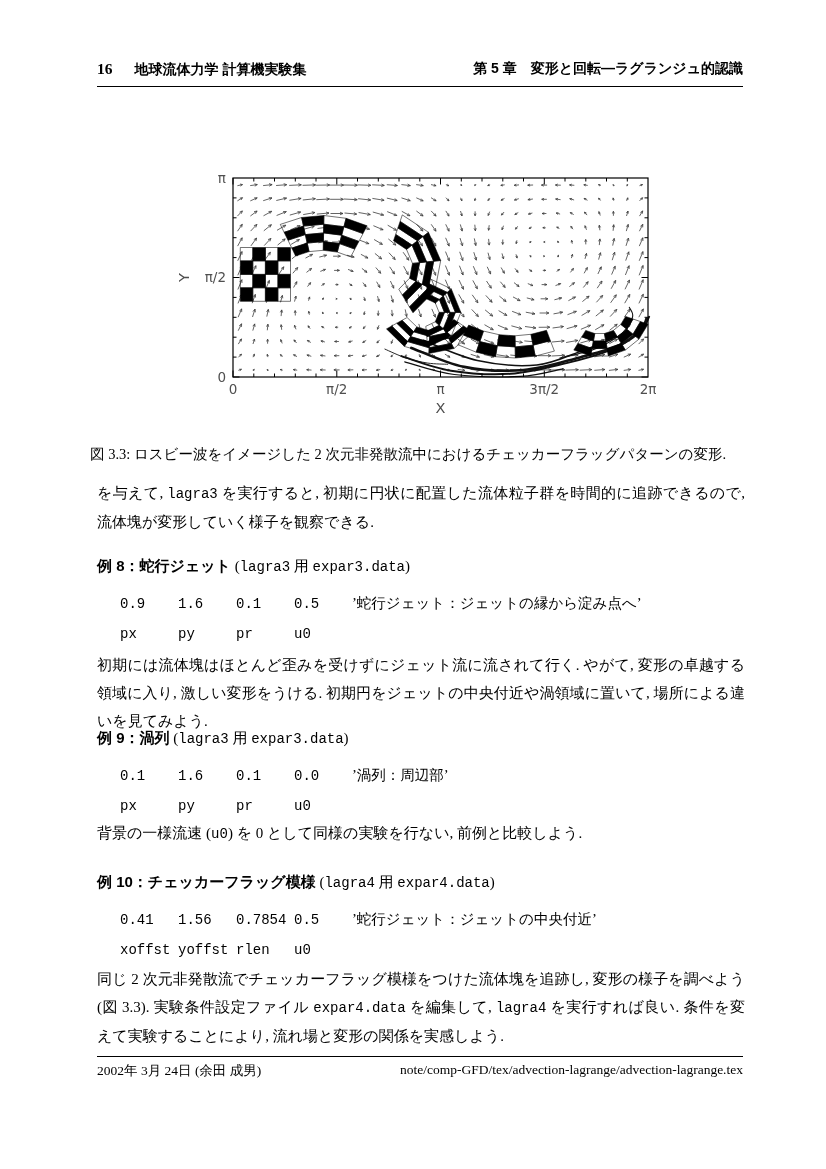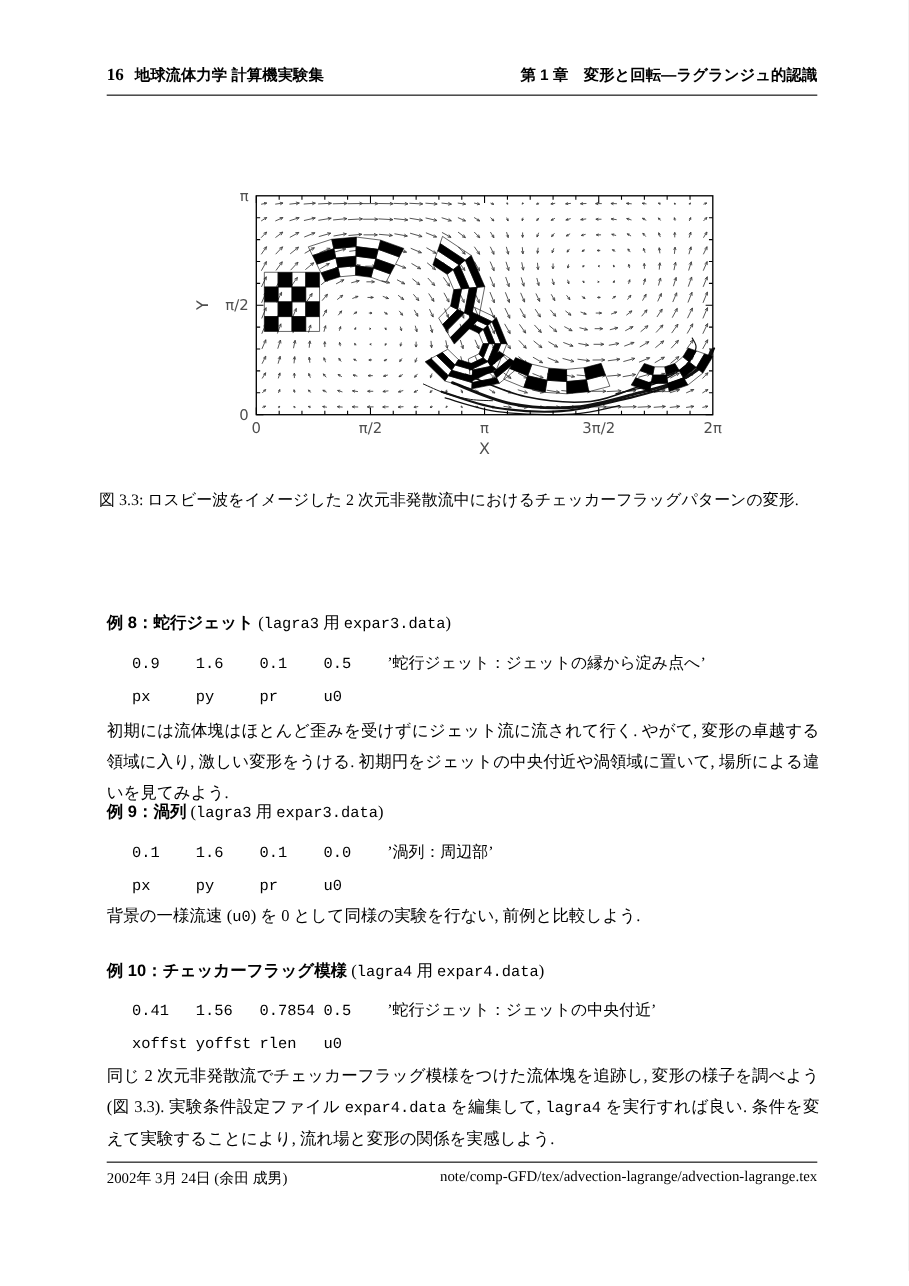--- a/index.html
+++ b/index.html
@@ -2,21 +2,21 @@
 <html><head>
 <meta charset="utf-8">
 <style>
   html,body{margin:0;padding:0;background:#e8e8e8;}
   .page{position:relative;width:826px;height:1169px;background:#ffffff;margin:0 auto;
         font-family:"Liberation Serif","DejaVu Serif",serif;color:#000;overflow:hidden;}
   .abs{position:absolute;}
   
   .header{left:97px;top:60px;width:646px;height:26px;border-bottom:1.6px solid #000;
           display:flex;justify-content:space-between;align-items:flex-start;}
-  .hleft{display:flex;gap:10px;align-items:baseline;}
+  .hleft{display:flex;gap:22px;align-items:baseline;}
   .pagenum{font-weight:700;font-size:15.5px;}
   .htitle{font-weight:700;font-size:14px;font-family:"Liberation Sans","DejaVu Sans",sans-serif;}
   
   .figwrap{left:175px;top:150px;width:492px;height:278px;}
   .caption{left:90px;top:445px;width:660px;text-align:left;font-size:14.5px;}
   
   .body{left:97px;width:648px;font-size:15px;line-height:28px;text-align:justify;margin:0;}
   .exh{left:97px;font-size:15px;}
   .exh .bold{font-weight:700;font-family:"Liberation Sans","DejaVu Sans",sans-serif;}
   .tt{font-family:"Liberation Mono","DejaVu Sans Mono",monospace;font-size:14px;}
@@ -31,21 +31,21 @@
 </head>
 <body>
 
 <div class="page">
 
   <div class="abs header">
     <span class="hleft">
       <span class="pagenum">16</span>
       <span class="htitle">地球流体力学 計算機実験集</span>
     </span>
-    <span class="htitle">第 1 章　変形と回転—ラグランジュ的認識</span>
+    <span class="htitle">第 5 章　変形と回転—ラグランジュ的認識</span>
   </div>
 
   <div class="abs figwrap">
     <svg width="492" height="278" viewBox="0 0 492 278" xmlns="http://www.w3.org/2000/svg">
         <g>
           <path d="M63.4 220.4L66.5 219.3M64.9 220.8L66.5 219.3L64.3 219.2M78.2 220.4L79.3 219.4M78.6 221.0L79.3 219.4L77.7 220.0M93.0 220.4L92.2 219.4M93.7 220.2L92.2 219.4L92.6 221.0M107.6 220.3L105.2 219.5M107.2 219.3L105.2 219.5L106.6 220.8M122.2 220.2L118.3 219.6M120.5 219.0L118.3 219.6L120.2 220.8M136.5 220.1L131.7 219.7M134.0 218.9L131.7 219.7L133.8 220.9M150.6 220.0L145.2 219.8M147.6 218.8L145.2 219.8L147.5 220.9M164.6 219.9L158.9 219.9M161.3 218.8L158.9 219.9L161.3 221.0M178.3 219.8L172.9 220.0M175.2 218.8L172.9 220.0L175.3 221.0M191.8 219.7L187.0 220.1M189.2 218.9L187.0 220.1L189.3 220.9M205.2 219.6L201.3 220.2M203.2 219.0L201.3 220.2L203.5 220.8M218.3 219.5L215.9 220.3M217.3 219.0L215.9 220.3L217.8 220.5M231.3 219.4L230.5 220.4M231.0 218.8L230.5 220.4L232.0 219.6M244.2 219.4L245.3 220.4M243.7 219.8L245.3 220.4L244.6 218.8M257.0 219.3L260.1 220.4M258.0 220.6L260.1 220.4L258.6 219.0M269.9 219.3L275.0 220.4M272.5 221.0L275.0 220.4L272.9 218.9M282.7 219.4L289.8 220.4M286.9 221.2L289.8 220.4L287.3 218.8M295.6 219.4L304.6 220.4M301.5 221.4L304.6 220.4L301.8 218.8M308.6 219.5L319.2 220.3M316.2 221.4L319.2 220.3L316.4 218.8M321.7 219.6L333.8 220.2M330.8 221.4L333.8 220.2L330.9 218.8M335.1 219.7L348.1 220.1M345.1 221.3L348.1 220.1L345.2 218.7M348.6 219.8L362.2 220.0M359.3 221.3L362.2 220.0L359.3 218.7M362.3 219.9L376.2 219.9M373.3 221.2L376.2 219.9L373.3 218.6M376.3 220.0L389.9 219.8M387.0 221.1L389.9 219.8L387.0 218.5M390.4 220.1L403.4 219.7M400.6 221.1L403.4 219.7L400.5 218.5M404.7 220.2L416.8 219.6M413.9 221.0L416.8 219.6L413.8 218.4M419.3 220.3L429.9 219.5M427.1 221.0L429.9 219.5L426.9 218.4M433.9 220.4L442.9 219.4M440.1 221.0L442.9 219.4L439.9 218.4M448.7 220.4L455.8 219.4M453.3 221.0L455.8 219.4L452.9 218.6M463.5 220.4L468.6 219.3M466.6 220.9L468.6 219.3L466.1 218.8M63.4 207.3L66.5 204.1M65.7 206.3L66.5 204.1L64.3 205.0M78.1 207.2L79.4 204.1M79.5 206.3L79.4 204.1L77.8 205.6M92.9 207.1L92.3 204.3M93.5 205.9L92.3 204.3L91.9 206.2M107.5 206.9L105.4 204.5M107.3 205.4L105.4 204.5L106.0 206.5M122.0 206.6L118.5 204.7M120.8 204.9L118.5 204.7L119.9 206.5M136.3 206.3L131.9 205.0M134.3 204.7L131.9 205.0L133.7 206.6M150.4 206.0L145.4 205.3M147.8 204.6L145.4 205.3L147.6 206.7M164.3 205.7L159.2 205.7M161.5 204.6L159.2 205.7L161.5 206.7M178.1 205.3L173.1 206.0M175.2 204.7L173.1 206.0L175.5 206.7M191.6 205.0L187.2 206.3M189.0 204.8L187.2 206.3L189.6 206.6M205.0 204.7L201.5 206.6M202.9 204.8L201.5 206.6L203.8 206.4M218.1 204.5L216.0 206.9M216.6 204.9L216.0 206.9L217.9 206.0M231.2 204.3L230.6 207.1M230.2 205.1L230.6 207.1L231.8 205.4M244.1 204.1L245.4 207.2M243.8 205.7L245.4 207.2L245.5 205.1M257.0 204.1L260.1 207.3M257.9 206.4L260.1 207.3L259.3 205.0M269.9 204.1L275.0 207.3M272.3 206.9L275.0 207.3L273.5 205.0M282.8 204.1L289.7 207.2M286.7 207.2L289.7 207.2L287.7 204.9M295.7 204.3L304.5 207.1M301.3 207.4L304.5 207.1L302.1 204.9M308.8 204.5L319.1 206.9M315.9 207.5L319.1 206.9L316.5 204.9M321.9 204.7L333.6 206.6M330.5 207.4L333.6 206.6L330.9 204.9M335.3 205.0L347.9 206.3M344.8 207.3L347.9 206.3L345.1 204.7M348.8 205.3L362.0 206.0M359.0 207.2L362.0 206.0L359.2 204.6M362.6 205.7L375.9 205.7M373.0 207.0L375.9 205.7L373.0 204.4M376.5 206.0L389.7 205.3M386.8 206.8L389.7 205.3L386.7 204.2M390.6 206.3L403.2 205.0M400.4 206.6L403.2 205.0L400.2 204.0M404.9 206.6L416.6 204.7M413.9 206.5L416.6 204.7L413.5 203.9M419.4 206.9L429.7 204.5M427.2 206.4L429.7 204.5L426.6 203.9M434.0 207.1L442.8 204.3M440.4 206.4L442.8 204.3L439.6 203.9M448.8 207.2L455.7 204.1M453.7 206.4L455.7 204.1L452.7 204.1M463.5 207.3L468.6 204.1M467.1 206.3L468.6 204.1L465.9 204.5M63.3 194.1L66.5 188.9M66.2 191.6L66.5 188.9L64.3 190.4M78.0 194.0L79.5 189.0M79.8 191.5L79.5 189.0L77.8 190.9M92.6 193.7L92.6 189.2M93.6 191.4L92.6 189.2L91.6 191.4M107.2 193.4L105.7 189.5M107.3 191.2L105.7 189.5L105.5 191.8M121.6 193.0L118.9 189.9M121.0 190.9L118.9 189.9L119.6 192.1M135.8 192.5L132.3 190.4M134.6 190.7L132.3 190.4L133.6 192.3M149.9 192.0L145.9 190.9M148.2 190.6L145.9 190.9L147.7 192.4M163.9 191.5L159.6 191.5M161.8 190.5L159.6 191.5L161.8 192.4M177.6 190.9L173.6 192.0M175.4 190.5L173.6 192.0L175.9 192.4M191.2 190.4L187.7 192.5M189.0 190.6L187.7 192.5L189.9 192.2M204.6 189.9L201.9 193.0M202.6 190.8L201.9 193.0L204.0 192.0M217.8 189.5L216.3 193.4M216.2 191.1L216.3 193.4L218.0 191.8M230.9 189.2L230.9 193.7M229.9 191.5L230.9 193.7L231.9 191.6M244.0 189.0L245.5 194.0M243.8 192.0L245.5 194.0L245.8 191.4M257.0 188.9L260.2 194.1M257.9 192.5L260.2 194.1L259.8 191.3M269.9 188.9L274.9 194.1M272.1 192.9L274.9 194.1L273.9 191.3M282.9 189.0L289.6 194.0M286.5 193.3L289.6 194.0L288.0 191.2M296.0 189.2L304.2 193.7M301.0 193.5L304.2 193.7L302.3 191.2M309.1 189.5L318.8 193.4M315.6 193.5L318.8 193.4L316.5 191.1M322.3 189.9L333.2 193.0M330.0 193.5L333.2 193.0L330.7 190.9M335.7 190.4L347.4 192.5M344.3 193.3L347.4 192.5L344.8 190.7M349.3 190.9L361.5 192.0M358.5 193.0L361.5 192.0L358.7 190.5M363.0 191.5L375.5 191.5M372.5 192.8L375.5 191.5L372.5 190.2M377.0 192.0L389.2 190.9M386.4 192.5L389.2 190.9L386.2 189.9M391.1 192.5L402.8 190.4M400.1 192.2L402.8 190.4L399.7 189.6M405.3 193.0L416.2 189.9M413.7 192.0L416.2 189.9L413.0 189.5M419.7 193.4L429.4 189.5M427.2 191.8L429.4 189.5L426.2 189.4M434.3 193.7L442.5 189.2M440.6 191.7L442.5 189.2L439.4 189.5M448.9 194.0L455.6 189.0M454.0 191.8L455.6 189.0L452.5 189.7M463.6 194.1L468.6 188.9M467.6 191.7L468.6 188.9L465.8 190.0M63.2 180.7L66.6 173.8M66.5 176.9L66.6 173.8L64.2 175.8M77.8 180.6L79.7 173.9M80.1 176.8L79.7 173.9L77.8 176.2M92.3 180.3L92.9 174.2M93.7 176.8L92.9 174.2L91.5 176.6M106.7 179.8L106.1 174.7M107.4 176.9L106.1 174.7L105.4 177.1M121.0 179.3L119.5 175.2M121.1 176.9L119.5 175.2L119.3 177.6M135.2 178.7L133.0 175.8M134.9 176.8L133.0 175.8L133.5 178.0M149.3 178.0L146.6 176.5M148.6 176.7L146.6 176.5L147.8 178.2M163.2 177.2L160.3 177.3M162.2 176.4L160.3 177.3L162.2 178.1M176.9 176.5L174.2 178.0M175.5 176.3L174.2 178.0L176.3 177.8M190.5 175.8L188.3 178.7M188.8 176.5L188.3 178.7L190.2 177.7M204.0 175.2L202.5 179.3M202.3 176.9L202.5 179.3L204.1 177.6M217.4 174.7L216.8 179.8M216.0 177.4L216.8 179.8L218.1 177.6M230.6 174.2L231.2 180.3M229.9 177.9L231.2 180.3L232.1 177.7M243.8 173.9L245.7 180.6M243.8 178.3L245.7 180.6L246.1 177.7M256.9 173.8L260.3 180.7M257.9 178.7L260.3 180.7L260.2 177.6M270.0 173.8L274.8 180.7M272.1 179.1L274.8 180.7L274.2 177.6M283.1 173.9L289.4 180.6M286.4 179.3L289.4 180.6L288.3 177.5M296.3 174.2L303.9 180.3M300.8 179.5L303.9 180.3L302.4 177.4M309.5 174.7L318.3 179.8M315.1 179.5L318.3 179.8L316.4 177.2M322.9 175.2L332.6 179.3M329.4 179.4L332.6 179.3L330.4 177.0M336.4 175.8L346.8 178.7M343.7 179.2L346.8 178.7L344.3 176.6M350.0 176.5L360.9 178.0M357.8 178.9L360.9 178.0L358.1 176.3M363.7 177.3L374.8 177.2M371.9 178.6L374.8 177.2L371.9 175.9M377.6 178.0L388.5 176.5M385.8 178.2L388.5 176.5L385.5 175.6M391.7 178.7L402.1 175.8M399.7 177.9L402.1 175.8L399.0 175.3M405.9 179.3L415.6 175.2M413.4 177.5L415.6 175.2L412.4 175.1M420.2 179.8L429.0 174.7M427.1 177.3L429.0 174.7L425.8 175.0M434.6 180.3L442.2 174.2M440.7 177.1L442.2 174.2L439.1 175.0M449.1 180.6L455.4 173.9M454.3 177.0L455.4 173.9L452.4 175.2M463.7 180.7L468.5 173.8M467.9 176.9L468.5 173.8L465.8 175.4M63.1 167.2L66.7 158.9M66.7 162.1L66.7 158.9L64.3 161.1M77.5 167.0L80.0 159.1M80.4 162.3L80.0 159.1L77.9 161.5M91.8 166.6L93.3 159.4M94.0 162.4L93.3 159.4L91.6 161.9M106.1 166.1L106.7 159.9M107.6 162.6L106.7 159.9L105.3 162.3M120.3 165.5L120.2 160.6M121.3 162.8L120.2 160.6L119.2 162.9M134.4 164.7L133.7 161.3M135.0 163.1L133.7 161.3L133.3 163.4M148.4 163.9L147.4 162.2M148.9 163.2L147.4 162.2L147.6 164.0M162.3 163.0L161.2 163.0M162.7 162.4L161.2 163.0L162.7 163.7M176.1 162.2L175.1 163.9M175.3 162.1L175.1 163.9L176.6 162.8M189.8 161.3L189.1 164.7M188.6 162.6L189.1 164.7L190.3 163.0M203.3 160.6L203.2 165.5M202.2 163.2L203.2 165.5L204.3 163.3M216.8 159.9L217.4 166.1M216.0 163.7L217.4 166.1L218.3 163.5M230.2 159.4L231.7 166.6M229.9 164.2L231.7 166.6L232.3 163.7M243.5 159.1L246.0 167.0M243.9 164.6L246.0 167.0L246.4 163.8M256.8 158.9L260.4 167.2M258.0 165.0L260.4 167.2L260.4 164.0M270.1 158.9L274.7 167.2M272.2 165.3L274.7 167.2L274.4 164.0M283.4 159.1L289.1 167.0M286.3 165.4L289.1 167.0L288.5 163.9M296.7 159.4L303.4 166.6M300.5 165.4L303.4 166.6L302.4 163.6M310.1 159.9L317.7 166.1M314.6 165.3L317.7 166.1L316.3 163.3M323.6 160.6L331.9 165.5M328.7 165.1L331.9 165.5L330.1 162.9M337.1 161.3L346.0 164.7M342.8 164.9L346.0 164.7L343.8 162.5M350.8 162.2L360.0 163.9M356.9 164.6L360.0 163.9L357.4 162.1M364.6 163.0L373.9 163.0M371.0 164.3L373.9 163.0L371.0 161.7M378.5 163.9L387.7 162.2M385.1 164.0L387.7 162.2L384.6 161.4M392.5 164.7L401.4 161.3M399.1 163.6L401.4 161.3L398.2 161.2M406.6 165.5L414.9 160.6M413.1 163.2L414.9 160.6L411.7 160.9M420.8 166.1L428.4 159.9M426.9 162.8L428.4 159.9L425.3 160.8M435.1 166.6L441.8 159.4M440.7 162.5L441.8 159.4L438.8 160.7M449.4 167.0L455.1 159.1M454.5 162.2L455.1 159.1L452.3 160.7M463.8 167.2L468.4 158.9M468.1 162.1L468.4 158.9L465.8 160.8M63.0 153.4L66.8 144.2M66.9 147.4L66.8 144.2L64.5 146.4M77.2 153.2L80.3 144.4M80.6 147.6L80.3 144.4L78.1 146.7M91.3 152.8L93.8 144.8M94.2 148.0L93.8 144.8L91.7 147.2M105.5 152.3L107.4 145.4M107.8 148.3L107.4 145.4L105.5 147.7M119.5 151.6L121.0 146.1M121.4 148.7L121.0 146.1L119.3 148.1M133.5 150.7L134.6 146.9M134.9 149.2L134.6 146.9L133.2 148.7M147.5 149.8L148.4 147.9M148.3 149.7L148.4 147.9L147.0 149.1M161.3 148.8L162.2 148.8M160.7 149.5L162.2 148.8L160.7 148.2M175.1 147.9L176.0 149.8M174.6 148.6L176.0 149.8L176.0 147.9M188.9 146.9L190.0 150.7M188.5 149.0L190.0 150.7L190.3 148.5M202.5 146.1L204.0 151.6M202.3 149.5L204.0 151.6L204.4 148.9M216.1 145.4L218.0 152.3M216.1 150.0L218.0 152.3L218.5 149.3M229.7 144.8L232.2 152.8M230.0 150.4L232.2 152.8L232.5 149.7M243.2 144.4L246.3 153.2M244.1 150.9L246.3 153.2L246.6 150.0M256.7 144.2L260.5 153.4M258.2 151.2L260.5 153.4L260.6 150.2M270.2 144.2L274.6 153.4M272.2 151.4L274.6 153.4L274.5 150.2M283.7 144.4L288.8 153.2M286.2 151.4L288.8 153.2L288.5 150.1M297.2 144.8L302.9 152.8M300.2 151.2L302.9 152.8L302.3 149.7M310.8 145.4L317.1 152.3M314.1 151.0L317.1 152.3L316.1 149.2M324.4 146.1L331.1 151.6M328.0 150.7L331.1 151.6L329.7 148.7M338.0 146.9L345.1 150.7M342.0 150.5L345.1 150.7L343.2 148.2M351.8 147.9L359.1 149.8M356.0 150.3L359.1 149.8L356.7 147.9M365.6 148.8L372.9 148.8M370.2 150.1L372.9 148.8L370.2 147.6M379.4 149.8L386.7 147.9M384.3 149.8L386.7 147.9L383.7 147.4M393.4 150.7L400.5 146.9M398.5 149.4L400.5 146.9L397.3 147.2M407.4 151.6L414.1 146.1M412.7 148.9L414.1 146.1L411.0 146.9M421.4 152.3L427.7 145.4M426.7 148.4L427.7 145.4L424.8 146.7M435.6 152.8L441.3 144.8M440.6 147.9L441.3 144.8L438.5 146.4M449.7 153.2L454.8 144.4M454.5 147.6L454.8 144.4L452.2 146.3M463.9 153.4L468.3 144.2M468.2 147.4L468.3 144.2L465.9 146.3M62.9 139.5L66.9 129.7M67.0 132.9L66.9 129.7L64.6 132.0M76.9 139.3L80.6 130.0M80.7 133.2L80.6 130.0L78.3 132.2M90.8 138.8L94.4 130.4M94.4 133.6L94.4 130.4L92.0 132.6M104.7 138.2L108.1 131.0M108.1 134.1L108.1 131.0L105.7 133.1M118.6 137.5L121.9 131.7M121.6 134.6L121.9 131.7L119.6 133.4M132.5 136.6L135.6 132.6M135.0 135.1L135.6 132.6L133.4 133.8M146.4 135.6L149.4 133.6M148.3 135.5L149.4 133.6L147.3 134.0M160.3 134.6L163.2 134.6M161.4 135.4L163.2 134.6L161.4 133.8M174.1 133.6L177.1 135.6M174.9 135.2L177.1 135.6L175.9 133.8M187.9 132.6L191.0 136.6M188.7 135.4L191.0 136.6L190.4 134.2M201.6 131.7L204.9 137.5M202.6 135.8L204.9 137.5L204.6 134.6M215.4 131.0L218.8 138.2M216.4 136.2L218.8 138.2L218.7 135.1M229.1 130.4L232.7 138.8M230.4 136.7L232.7 138.8L232.8 135.6M242.9 130.0L246.6 139.3M244.3 137.0L246.6 139.3L246.7 136.1M256.6 129.7L260.6 139.5M258.3 137.3L260.6 139.5L260.7 136.3M270.3 129.7L274.5 139.5M272.2 137.3L274.5 139.5L274.6 136.3M284.0 130.0L288.5 139.3M286.0 137.2L288.5 139.3L288.4 136.1M297.8 130.4L302.4 138.8M299.9 136.9L302.4 138.8L302.1 135.7M311.5 131.0L316.3 138.2M313.6 136.5L316.3 138.2L315.8 135.1M325.3 131.7L330.2 137.5M327.5 136.2L330.2 137.5L329.4 134.5M339.0 132.6L344.1 136.6M341.4 135.9L344.1 136.6L342.8 134.1M352.8 133.6L358.0 135.6M355.4 135.7L358.0 135.6L356.2 133.8M366.6 134.6L371.9 134.6M369.5 135.6L371.9 134.6L369.5 133.6M380.5 135.6L385.7 133.6M383.8 135.5L385.7 133.6L383.1 133.5M394.4 136.6L399.5 132.6M398.1 135.1L399.5 132.6L396.7 133.3M408.3 137.5L413.2 131.7M412.4 134.7L413.2 131.7L410.5 133.0M422.2 138.2L427.0 131.0M426.5 134.1L427.0 131.0L424.3 132.7M436.1 138.8L440.7 130.4M440.5 133.6L440.7 130.4L438.2 132.3M450.0 139.3L454.5 130.0M454.4 133.2L454.5 130.0L452.0 132.0M464.0 139.5L468.2 129.7M468.2 132.9L468.2 129.7L465.8 131.9M62.8 125.3L67.0 115.5M67.1 118.7L67.0 115.5L64.7 117.7M76.5 125.0L81.0 115.7M80.9 118.9L81.0 115.7L78.5 117.8M90.3 124.6L94.9 116.2M94.6 119.3L94.9 116.2L92.4 118.1M104.0 124.0L108.8 116.8M108.3 119.9L108.8 116.8L106.1 118.5M117.8 123.3L122.7 117.5M121.9 120.5L122.7 117.5L120.0 118.8M131.5 122.4L136.6 118.4M135.3 120.9L136.6 118.4L133.9 119.1M145.3 121.4L150.5 119.4M148.7 121.2L150.5 119.4L147.9 119.3M159.1 120.4L164.4 120.4M162.0 121.4L164.4 120.4L162.0 119.4M173.0 119.4L178.2 121.4M175.6 121.5L178.2 121.4L176.3 119.5M186.9 118.4L192.0 122.4M189.2 121.7L192.0 122.4L190.6 119.9M200.8 117.5L205.7 123.3M203.0 122.0L205.7 123.3L204.9 120.3M214.7 116.8L219.5 124.0M216.8 122.3L219.5 124.0L219.0 120.9M228.6 116.2L233.2 124.6M230.7 122.7L233.2 124.6L233.0 121.4M242.5 115.7L247.0 125.0M244.5 123.0L247.0 125.0L246.9 121.8M256.5 115.5L260.7 125.3M258.3 123.1L260.7 125.3L260.7 122.1M270.4 115.5L274.4 125.3M272.1 123.0L274.4 125.3L274.5 122.1M284.4 115.7L288.1 125.0M285.8 122.8L288.1 125.0L288.2 121.8M298.3 116.2L301.9 124.6M299.5 122.4L301.9 124.6L301.9 121.4M312.2 116.8L315.6 124.0M313.2 121.9L315.6 124.0L315.6 120.9M326.1 117.5L329.4 123.3M327.1 121.6L329.4 123.3L329.1 120.4M340.0 118.4L343.1 122.4M340.9 121.2L343.1 122.4L342.5 119.9M353.9 119.4L356.9 121.4M354.8 121.0L356.9 121.4L355.8 119.5M367.8 120.4L370.7 120.4M368.9 121.2L370.7 120.4L368.9 119.6M381.6 121.4L384.6 119.4M383.4 121.2L384.6 119.4L382.4 119.8M395.4 122.4L398.5 118.4M397.9 120.8L398.5 118.4L396.2 119.6M409.1 123.3L412.4 117.5M412.1 120.4L412.4 117.5L410.1 119.2M422.9 124.0L426.3 116.8M426.2 119.9L426.3 116.8L423.9 118.8M436.6 124.6L440.2 116.2M440.3 119.4L440.2 116.2L437.9 118.3M450.4 125.0L454.1 115.7M454.2 118.9L454.1 115.7L451.8 118.0M464.1 125.3L468.1 115.5M468.2 118.7L468.1 115.5L465.8 117.7M62.7 110.8L67.1 101.6M67.0 104.8L67.1 101.6L64.7 103.6M76.2 110.6L81.3 101.8M81.0 104.9L81.3 101.8L78.7 103.6M89.7 110.2L95.4 102.2M94.8 105.3L95.4 102.2L92.7 103.8M103.3 109.6L109.6 102.7M108.6 105.8L109.6 102.7L106.6 104.0M116.9 108.9L123.6 103.4M122.2 106.3L123.6 103.4L120.5 104.3M130.5 108.1L137.6 104.3M135.7 106.8L137.6 104.3L134.5 104.5M144.3 107.1L151.6 105.2M149.2 107.1L151.6 105.2L148.5 104.7M158.1 106.2L165.4 106.2M162.7 107.4L165.4 106.2L162.7 104.9M171.9 105.2L179.2 107.1M176.2 107.6L179.2 107.1L176.8 105.2M185.9 104.3L193.0 108.1M189.8 107.8L193.0 108.1L191.0 105.6M199.9 103.4L206.6 108.9M203.5 108.1L206.6 108.9L205.2 106.1M213.9 102.7L220.2 109.6M217.3 108.3L220.2 109.6L219.2 106.6M228.1 102.2L233.8 110.2M231.0 108.6L233.8 110.2L233.1 107.1M242.2 101.8L247.3 110.6M244.7 108.7L247.3 110.6L247.0 107.4M256.4 101.6L260.8 110.8M258.4 108.7L260.8 110.8L260.7 107.6M270.5 101.6L274.3 110.8M272.0 108.6L274.3 110.8L274.4 107.6M284.7 101.8L287.8 110.6M285.6 108.3L287.8 110.6L288.1 107.4M298.8 102.2L301.3 110.2M299.2 107.8L301.3 110.2L301.7 107.0M313.0 102.7L314.9 109.6M313.0 107.3L314.9 109.6L315.3 106.7M327.0 103.4L328.5 108.9M326.8 106.9L328.5 108.9L328.9 106.3M341.0 104.3L342.1 108.1M340.7 106.3L342.1 108.1L342.4 105.8M355.0 105.2L355.9 107.1M354.5 105.9L355.9 107.1L355.8 105.3M368.8 106.2L369.7 106.2M368.2 106.8L369.7 106.2L368.2 105.5M382.6 107.1L383.5 105.2M383.5 107.1L383.5 105.2L382.1 106.4M396.4 108.1L397.5 104.3M397.8 106.5L397.5 104.3L396.0 106.0M410.0 108.9L411.5 103.4M411.9 106.1L411.5 103.4L409.8 105.5M423.6 109.6L425.5 102.7M426.0 105.7L425.5 102.7L423.6 105.0M437.2 110.2L439.7 102.2M440.0 105.3L439.7 102.2L437.5 104.6M450.7 110.6L453.8 101.8M454.1 105.0L453.8 101.8L451.6 104.1M464.2 110.8L468.0 101.6M468.1 104.8L468.0 101.6L465.7 103.8M62.6 96.1L67.2 87.8M66.9 91.0L67.2 87.8L64.7 89.7M75.9 95.9L81.6 88.0M81.0 91.1L81.6 88.0L78.8 89.6M89.2 95.6L95.9 88.4M94.9 91.4L95.9 88.4L93.0 89.6M102.6 95.1L110.2 88.9M108.8 91.7L110.2 88.9L107.1 89.7M116.1 94.4L124.4 89.5M122.6 92.1L124.4 89.5L121.2 89.9M129.6 93.7L138.5 90.3M136.3 92.5L138.5 90.3L135.3 90.1M143.3 92.8L152.5 91.1M149.9 92.9L152.5 91.1L149.4 90.4M157.1 92.0L166.4 92.0M163.5 93.3L166.4 92.0L163.5 90.7M171.0 91.1L180.2 92.8M177.1 93.6L180.2 92.8L177.6 91.0M185.0 90.3L193.9 93.7M190.7 93.8L193.9 93.7L191.6 91.4M199.1 89.5L207.4 94.4M204.2 94.1L207.4 94.4L205.6 91.8M213.3 88.9L220.9 95.1M217.8 94.2L220.9 95.1L219.4 92.2M227.6 88.4L234.3 95.6M231.3 94.3L234.3 95.6L233.2 92.5M241.9 88.0L247.6 95.9M244.8 94.3L247.6 95.9L247.0 92.8M256.3 87.8L260.9 96.1M258.3 94.2L260.9 96.1L260.6 92.9M270.6 87.8L274.2 96.1M271.8 93.9L274.2 96.1L274.2 92.9M285.0 88.0L287.5 95.9M285.4 93.5L287.5 95.9L287.9 92.7M299.3 88.4L300.8 95.6M299.1 93.1L300.8 95.6L301.5 92.6M313.6 88.9L314.2 95.1M312.8 92.7L314.2 95.1L315.1 92.4M327.8 89.5L327.7 94.4M326.7 92.1L327.7 94.4L328.8 92.2M341.9 90.3L341.2 93.7M340.8 91.6L341.2 93.7L342.5 91.9M355.9 91.1L354.9 92.8M355.1 91.0L354.9 92.8L356.4 91.8M369.8 92.0L368.7 92.0M370.2 91.3L368.7 92.0L370.2 92.6M383.6 92.8L382.6 91.1M384.1 92.2L382.6 91.1L382.8 92.9M397.3 93.7L396.6 90.3M397.8 92.0L396.6 90.3L396.1 92.4M410.8 94.4L410.7 89.5M411.8 91.7L410.7 89.5L409.7 91.8M424.3 95.1L424.9 88.9M425.8 91.5L424.9 88.9L423.5 91.3M437.7 95.6L439.2 88.4M439.8 91.3L439.2 88.4L437.4 90.8M451.0 95.9L453.5 88.0M453.9 91.2L453.5 88.0L451.4 90.4M464.3 96.1L467.9 87.8M467.9 91.0L467.9 87.8L465.5 90.0M62.5 81.2L67.3 74.3M66.7 77.4L67.3 74.3L64.6 75.9M75.6 81.1L81.9 74.4M80.8 77.5L81.9 74.4L78.9 75.7M88.8 80.8L96.4 74.7M94.9 77.6L96.4 74.7L93.3 75.5M102.0 80.3L110.8 75.2M108.9 77.8L110.8 75.2L107.6 75.5M115.4 79.8L125.1 75.7M122.9 78.0L125.1 75.7L121.9 75.6M128.9 79.2L139.3 76.3M136.8 78.4L139.3 76.3L136.2 75.8M142.5 78.5L153.4 77.0M150.6 78.7L153.4 77.0L150.3 76.1M156.2 77.7L167.3 77.8M164.4 79.1L167.3 77.8L164.4 76.4M170.1 77.0L181.0 78.5M178.0 79.4L181.0 78.5L178.3 76.8M184.2 76.3L194.6 79.2M191.5 79.7L194.6 79.2L192.2 77.1M198.4 75.7L208.1 79.8M204.9 79.9L208.1 79.8L205.9 77.5M212.7 75.2L221.5 80.3M218.3 80.0L221.5 80.3L219.6 77.7M227.1 74.7L234.7 80.8M231.6 80.0L234.7 80.8L233.2 77.9M241.6 74.4L247.9 81.1M244.9 79.8L247.9 81.1L246.8 78.0M256.2 74.3L261.0 81.2M258.3 79.6L261.0 81.2L260.4 78.1M270.7 74.3L274.1 81.2M271.7 79.2L274.1 81.2L274.0 78.1M285.3 74.4L287.2 81.1M285.3 78.8L287.2 81.1L287.6 78.2M299.8 74.7L300.4 80.8M299.0 78.4L300.4 80.8L301.2 78.2M314.2 75.2L313.6 80.3M312.9 77.9L313.6 80.3L314.9 78.1M328.5 75.7L327.0 79.8M326.8 77.4L327.0 79.8L328.6 78.1M342.7 76.3L340.5 79.2M341.0 77.0L340.5 79.2L342.4 78.2M356.8 77.0L354.1 78.5M355.3 76.8L354.1 78.5L356.1 78.3M370.7 77.8L367.8 77.7M369.7 76.9L367.8 77.7L369.7 78.6M384.4 78.5L381.7 77.0M383.8 77.2L381.7 77.0L383.0 78.7M398.0 79.2L395.8 76.3M397.7 77.3L395.8 76.3L396.3 78.5M411.5 79.8L410.0 75.7M411.6 77.4L410.0 75.7L409.8 78.1M424.9 80.3L424.3 75.2M425.6 77.4L424.3 75.2L423.5 77.6M438.1 80.8L438.7 74.7M439.6 77.3L438.7 74.7L437.4 77.1M451.3 81.1L453.2 74.4M453.6 77.3L453.2 74.4L451.3 76.7M464.4 81.2L467.8 74.3M467.7 77.4L467.8 74.3L465.4 76.3M62.4 66.1L67.4 60.9M66.4 63.7L67.4 60.9L64.6 62.1M75.4 66.0L82.1 61.0M80.5 63.8L82.1 61.0L79.0 61.7M88.5 65.8L96.7 61.3M94.8 63.8L96.7 61.3L93.5 61.5M101.6 65.5L111.3 61.6M109.0 63.9L111.3 61.6L108.1 61.5M114.8 65.1L125.7 62.0M123.2 64.1L125.7 62.0L122.5 61.5M128.2 64.6L139.9 62.5M137.3 64.3L139.9 62.5L136.8 61.7M141.8 64.1L154.0 63.0M151.2 64.5L154.0 63.0L151.0 62.0M155.5 63.5L168.0 63.5M165.0 64.8L168.0 63.5L165.0 62.2M169.5 63.0L181.7 64.1M178.7 65.1L181.7 64.1L178.9 62.5M183.6 62.5L195.3 64.6M192.2 65.4L195.3 64.6L192.6 62.8M197.8 62.0L208.7 65.1M205.5 65.5L208.7 65.1L206.2 63.0M212.2 61.6L221.9 65.5M218.7 65.6L221.9 65.5L219.7 63.2M226.8 61.3L235.0 65.8M231.9 65.5L235.0 65.8L233.1 63.3M241.4 61.0L248.1 66.0M245.0 65.3L248.1 66.0L246.5 63.2M256.1 60.9L261.1 66.1M258.3 65.0L261.1 66.1L260.1 63.3M270.8 60.9L274.0 66.1M271.8 64.6L274.0 66.1L273.7 63.4M285.5 61.0L287.0 66.0M285.3 64.1L287.0 66.0L287.3 63.5M300.1 61.3L300.1 65.8M299.1 63.6L300.1 65.8L301.1 63.6M314.7 61.6L313.2 65.5M313.0 63.2L313.2 65.5L314.8 63.8M329.1 62.0L326.4 65.1M327.1 62.9L326.4 65.1L328.5 64.1M343.3 62.5L339.8 64.6M341.1 62.7L339.8 64.6L342.1 64.3M357.4 63.0L353.4 64.1M355.2 62.6L353.4 64.1L355.7 64.4M371.4 63.5L367.1 63.5M369.3 62.6L367.1 63.5L369.3 64.5M385.1 64.1L381.1 63.0M383.4 62.6L381.1 63.0L382.9 64.5M398.7 64.6L395.2 62.5M397.4 62.8L395.2 62.5L396.5 64.4M412.1 65.1L409.4 62.0M411.5 63.0L409.4 62.0L410.1 64.2M425.3 65.5L423.8 61.6M425.5 63.2L423.8 61.6L423.7 63.9M438.4 65.8L438.4 61.3M439.4 63.4L438.4 61.3L437.4 63.5M451.5 66.0L453.0 61.0M453.3 63.6L453.0 61.0L451.3 63.0M464.5 66.1L467.7 60.9M467.3 63.7L467.7 60.9L465.4 62.5M62.4 50.9L67.5 47.7M66.0 50.0L67.5 47.7L64.8 48.1M75.3 50.9L82.2 47.8M80.2 50.1L82.2 47.8L79.2 47.8M88.2 50.7L97.0 47.9M94.6 50.1L97.0 47.9L93.8 47.6M101.3 50.5L111.6 48.1M109.0 50.1L111.6 48.1L108.4 47.5M114.4 50.3L126.1 48.4M123.4 50.1L126.1 48.4L123.0 47.6M127.8 50.0L140.4 48.7M137.6 50.3L140.4 48.7L137.3 47.7M141.3 49.7L154.5 49.0M151.7 50.4L154.5 49.0L151.5 47.8M155.1 49.3L168.4 49.3M165.5 50.6L168.4 49.3L165.5 48.0M169.0 49.0L182.2 49.7M179.2 50.8L182.2 49.7L179.3 48.2M183.1 48.7L195.7 50.0M192.7 51.0L195.7 50.0L192.9 48.4M197.4 48.4L209.1 50.3M206.0 51.1L209.1 50.3L206.4 48.5M211.9 48.1L222.2 50.5M219.1 51.1L222.2 50.5L219.7 48.6M226.5 47.9L235.3 50.7M232.1 51.1L235.3 50.7L232.9 48.6M241.3 47.8L248.2 50.9M245.2 50.9L248.2 50.9L246.2 48.6M256.0 47.7L261.1 50.9M258.4 50.5L261.1 50.9L259.6 48.7M270.9 47.7L274.0 50.9M271.8 50.0L274.0 50.9L273.2 48.7M285.6 47.8L286.9 50.9M285.3 49.4L286.9 50.9L287.0 48.7M300.4 47.9L299.8 50.7M299.4 48.8L299.8 50.7L301.0 49.1M315.0 48.1L312.9 50.5M313.5 48.5L312.9 50.5L314.8 49.6M329.5 48.4L326.0 50.3M327.4 48.5L326.0 50.3L328.3 50.1M343.8 48.7L339.4 50.0M341.2 48.4L339.4 50.0L341.8 50.3M357.9 49.0L352.9 49.7M355.1 48.3L352.9 49.7L355.3 50.4M371.8 49.3L366.7 49.3M369.0 48.3L366.7 49.3L369.0 50.4M385.6 49.7L380.6 49.0M383.0 48.3L380.6 49.0L382.7 50.3M399.1 50.0L394.7 48.7M397.1 48.4L394.7 48.7L396.5 50.2M412.5 50.3L409.0 48.4M411.3 48.6L409.0 48.4L410.4 50.2M425.6 50.5L423.5 48.1M425.4 49.0L423.5 48.1L424.1 50.1M438.7 50.7L438.1 47.9M439.3 49.6L438.1 47.9L437.7 49.9M451.6 50.9L452.9 47.8M453.0 49.9L452.9 47.8L451.3 49.3M464.5 50.9L467.6 47.7M466.8 50.0L467.6 47.7L465.4 48.6M62.4 35.7L67.5 34.6M65.4 36.1L67.5 34.6L65.0 34.0M75.2 35.6L82.3 34.6M79.8 36.2L82.3 34.6L79.4 33.8M88.1 35.6L97.1 34.6M94.3 36.2L97.1 34.6L94.0 33.6M101.1 35.5L111.7 34.7M108.9 36.2L111.7 34.7L108.7 33.6M114.2 35.4L126.3 34.8M123.4 36.2L126.3 34.8L123.3 33.6M127.6 35.3L140.6 34.9M137.7 36.3L140.6 34.9L137.6 33.7M141.1 35.2L154.7 35.0M151.8 36.3L154.7 35.0L151.8 33.7M154.8 35.1L168.7 35.1M165.8 36.4L168.7 35.1L165.8 33.8M168.8 35.0L182.4 35.2M179.5 36.5L182.4 35.2L179.5 33.9M182.9 34.9L195.9 35.3M193.0 36.5L195.9 35.3L193.1 33.9M197.2 34.8L209.3 35.4M206.3 36.6L209.3 35.4L206.4 34.0M211.8 34.7L222.4 35.5M219.4 36.6L222.4 35.5L219.6 34.0M226.4 34.6L235.4 35.6M232.4 36.6L235.4 35.6L232.6 34.0M241.2 34.6L248.3 35.6M245.4 36.4L248.3 35.6L245.8 34.0M256.0 34.6L261.1 35.7M258.6 36.2L261.1 35.7L259.1 34.1M270.9 34.6L274.0 35.7M271.8 35.8L274.0 35.7L272.4 34.2M285.7 34.6L286.8 35.6M285.2 35.0L286.8 35.6L286.1 34.0M300.5 34.6L299.7 35.6M300.1 34.0L299.7 35.6L301.2 34.8M315.1 34.7L312.7 35.5M314.1 34.2L312.7 35.5L314.7 35.7M329.7 34.8L325.8 35.4M327.7 34.2L325.8 35.4L328.0 36.0M344.0 34.9L339.2 35.3M341.3 34.1L339.2 35.3L341.5 36.1M358.1 35.0L352.7 35.2M355.0 34.1L352.7 35.2L355.1 36.2M372.1 35.1L366.4 35.1M368.8 34.0L366.4 35.1L368.8 36.2M385.8 35.2L380.4 35.0M382.8 34.0L380.4 35.0L382.7 36.2M399.3 35.3L394.5 34.9M396.8 34.1L394.5 34.9L396.7 36.1M412.7 35.4L408.8 34.8M411.0 34.2L408.8 34.8L410.7 36.0M425.8 35.5L423.4 34.7M425.3 34.5L423.4 34.7L424.8 36.0M438.8 35.6L438.0 34.6M439.5 35.4L438.0 34.6L438.5 36.2M451.7 35.6L452.8 34.6M452.1 36.2L452.8 34.6L451.2 35.2M464.5 35.7L467.6 34.6M466.1 36.0L467.6 34.6L465.5 34.4" stroke="#3c3c3c" stroke-width="0.8" fill="none"></path>
         </g>
         <g>
           <path d="M226.4 206.1C234.7 208.5 257.8 217.7 276.0 220.7C294.1 223.6 316.1 225.1 335.4 223.8C354.7 222.6 375.0 217.0 391.5 213.1C408.1 209.2 422.4 205.5 434.5 200.4C446.6 195.3 457.6 188.3 464.2 182.7C470.8 177.1 472.5 169.5 474.1 166.8" stroke="#111" stroke-width="2" fill="none" stroke-linecap="round"></path>
           <path d="M236.3 197.9C245.1 201.0 270.5 213.2 289.2 216.9C307.9 220.6 329.4 221.6 348.6 220.0C367.9 218.4 388.8 211.5 404.8 207.4C420.7 203.2 434.2 200.1 444.4 195.3C454.6 190.6 461.7 183.3 466.2 178.9C470.7 174.4 470.6 170.4 471.5 168.7" stroke="#111" stroke-width="2.6" fill="none" stroke-linecap="round"></path>
@@ -189,20 +189,21 @@
           <text x="51" y="131.99968328139573" text-anchor="end" font-family="&quot;DejaVu Sans&quot;,&quot;Liberation Sans&quot;,sans-serif" font-size="13.5" fill="#4f4f4f">π/2</text>
           <text x="51" y="32.5" text-anchor="end" font-family="&quot;DejaVu Sans&quot;,&quot;Liberation Sans&quot;,sans-serif" font-size="13.5" fill="#4f4f4f">π</text>
           <text x="265.5" y="263" text-anchor="middle" font-family="&quot;DejaVu Sans&quot;,&quot;Liberation Sans&quot;,sans-serif" font-size="14.5" fill="#4f4f4f">X</text>
           <text transform="translate(14,127.5) rotate(-90)" text-anchor="middle" font-family="&quot;DejaVu Sans&quot;,&quot;Liberation Sans&quot;,sans-serif" font-size="14.5" fill="#4f4f4f">Y</text>
         </g>
       </svg>
   </div>
 
   <div class="abs caption"><span>図 3.3:</span><span> ロスビー波をイメージした 2 次元非発散流中におけるチェッカーフラッグパターンの変形.</span></div>
 
+  <p class="abs body" style="top:479px"><span>を与えて, </span><span class="tt">lagra3</span><span> を実行すると, 初期に円状に配置した流体粒子群を時間的に追跡できるので, 流体塊が変形していく様子を観察できる.</span></p>
 
   <div class="abs exh" style="top:557px"><span class="bold">例 8：蛇行ジェット</span><span> (</span><span class="tt">lagra3</span><span> 用 </span><span class="tt">expar3.data</span><span>)</span></div>
   <div class="abs code" style="top:588px">
     <div class="crow"><span class="cc">0.9</span><span class="cc">1.6</span><span class="cc">0.1</span><span class="cc">0.5</span><span class="cmt">’蛇行ジェット：ジェットの縁から淀み点へ’</span></div>
     <div class="crow"><span class="cc">px</span><span class="cc">py</span><span class="cc">pr</span><span class="cc">u0</span></div>
   </div>
   <p class="abs body" style="top:651px"><span>初期には流体塊はほとんど歪みを受けずにジェット流に流されて行く. やがて, 変形の卓越する領域に入り, 激しい変形をうける. 初期円をジェットの中央付近や渦領域に置いて, 場所による違いを見てみよう.</span></p>
 
   <div class="abs exh" style="top:729px"><span class="bold">例 9：渦列</span><span> (</span><span class="tt">lagra3</span><span> 用 </span><span class="tt">expar3.data</span><span>)</span></div>
   <div class="abs code" style="top:760px">

